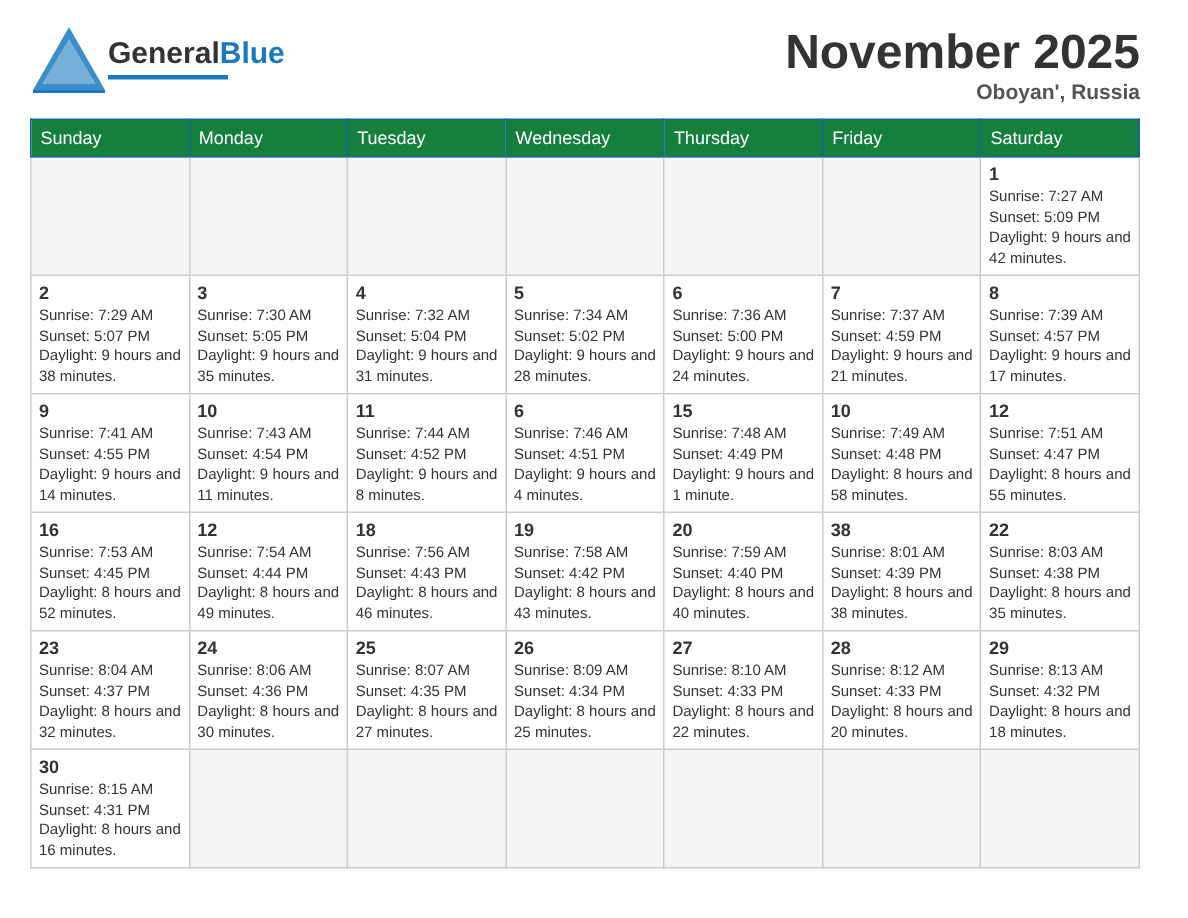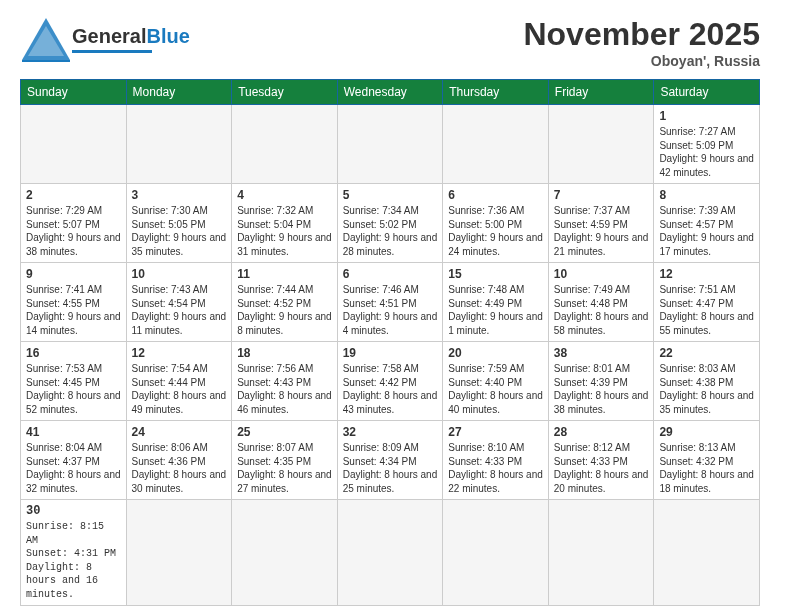--- a/index.html
+++ b/index.html
@@ -56,21 +56,20 @@
       height: 70px;
       background: #fff;
       font-size: 9.5px;
       color: #333;
     }
     .calendar td.empty {
       background: #f5f5f5;
     }
     .calendar td.last-row {
       height: 60px;
-      font-family: Liberation Mono, monospace;
     }
     .day-number {
       font-size: 12px;
       font-weight: bold;
       display: block;
       margin-bottom: 2px;
     }
     .day-info {
       font-size: 10px;
       line-height: 1.35;
@@ -220,33 +219,33 @@
             <span class="day-number">38</span>
             <div class="day-info">Sunrise: 8:01 AM<br>Sunset: 4:39 PM<br>Daylight: 8 hours and 38 minutes.</div>
           </td>
           <td>
             <span class="day-number">22</span>
             <div class="day-info">Sunrise: 8:03 AM<br>Sunset: 4:38 PM<br>Daylight: 8 hours and 35 minutes.</div>
           </td>
         </tr>
         <tr>
           <td>
-            <span class="day-number">41</span>
+            <span class="day-number">23</span>
             <div class="day-info">Sunrise: 8:04 AM<br>Sunset: 4:37 PM<br>Daylight: 8 hours and 32 minutes.</div>
           </td>
           <td>
             <span class="day-number">24</span>
             <div class="day-info">Sunrise: 8:06 AM<br>Sunset: 4:36 PM<br>Daylight: 8 hours and 30 minutes.</div>
           </td>
           <td>
             <span class="day-number">25</span>
             <div class="day-info">Sunrise: 8:07 AM<br>Sunset: 4:35 PM<br>Daylight: 8 hours and 27 minutes.</div>
           </td>
           <td>
-            <span class="day-number">32</span>
+            <span class="day-number">26</span>
             <div class="day-info">Sunrise: 8:09 AM<br>Sunset: 4:34 PM<br>Daylight: 8 hours and 25 minutes.</div>
           </td>
           <td>
             <span class="day-number">27</span>
             <div class="day-info">Sunrise: 8:10 AM<br>Sunset: 4:33 PM<br>Daylight: 8 hours and 22 minutes.</div>
           </td>
           <td>
             <span class="day-number">28</span>
             <div class="day-info">Sunrise: 8:12 AM<br>Sunset: 4:33 PM<br>Daylight: 8 hours and 20 minutes.</div>
           </td>

